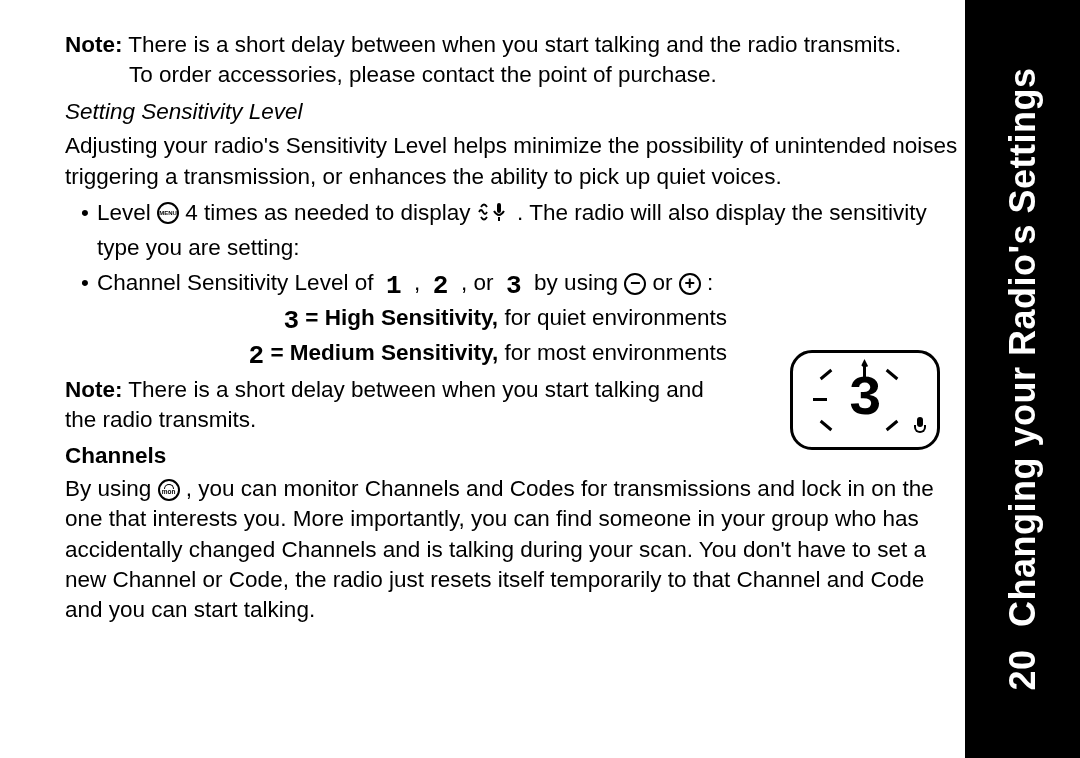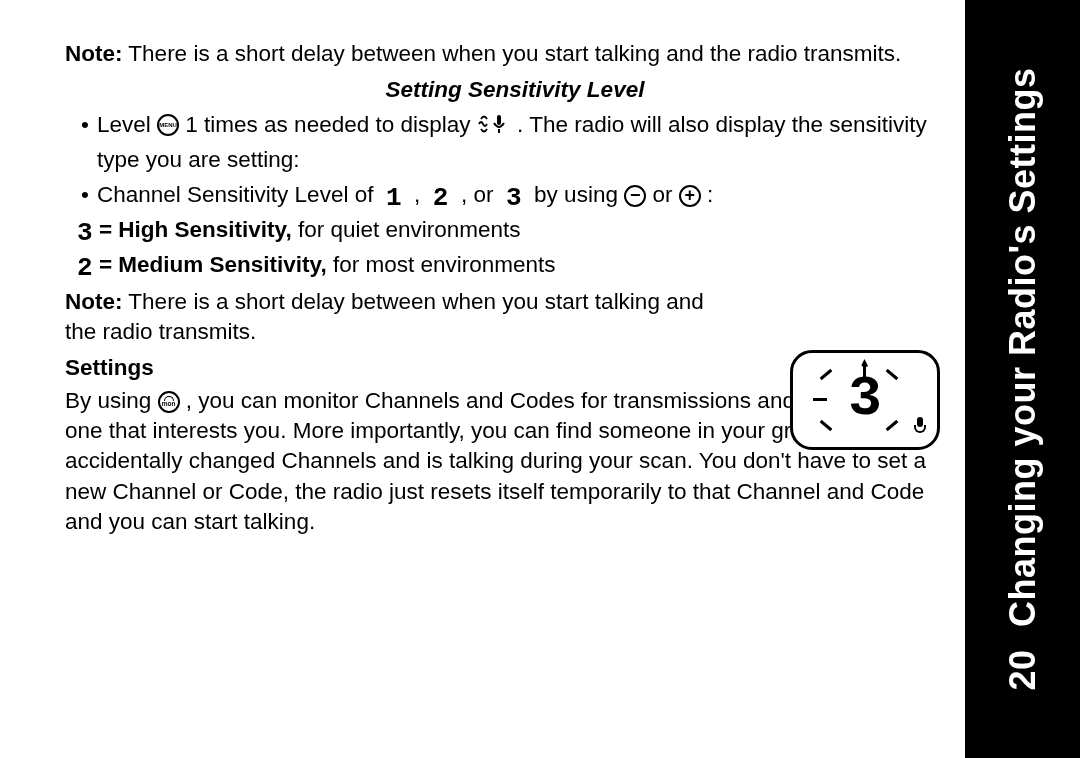--- a/index.html
+++ b/index.html
@@ -39,29 +39,27 @@
     font-size: 36px;
     letter-spacing: 0.5px;
   }
   .sidebar-page {
     margin-right: 12px;
   }
   .content {
     width: 900px;
     font-size: 22.5px;
     line-height: 1.35;
-    margin-top: 9px;
   }
   .para { margin: 0 0 6px 0; }
   .indent { padding-left: 64px; display:block; }
   .section-title {
-    font-weight: 700;
+    font-weight: 400;
     font-style: italic;
     margin: 4px 0 4px 0;
-    text-align: center;
   }
   .section-title2 {
     font-weight: 700;
     margin: 4px 0 2px 0;
   }
   .bold { font-weight: 700; }
   .menu-btn {
     display:inline-block;
     width:22px; height:22px;
     border:2.2px solid #000;
@@ -214,43 +212,45 @@
     padding-left: 16px;
     margin-bottom: 4px;
   }
   ul.bullets li::before {
     content: "•";
     position: absolute;
     left: 0;
     top: 0;
   }
   .defs { margin: 2px 0 6px 12px; }
-  .defs div { margin-bottom: 4px; }
+  .defs div { margin-bottom: 4px; text-align: right; }
   .narrow { max-width: 650px; }
 </style>
 </head>
 <body>
 
 <div class="page">
 
   <div class="content">
 
     <div class="para">
       <span class="bold">Note:</span>
       <span>There is a short delay between when you start talking and the radio transmits.</span>
+      <span class="indent">To order accessories, please contact the point of purchase.</span>
     </div>
 
     <div class="section-title">Setting Sensitivity Level</div>
 
+    <div class="para">Adjusting your radio's Sensitivity Level helps minimize the possibility of unintended noises triggering a transmission, or enhances the ability to pick up quiet voices.</div>
 
     <ul class="bullets">
       <li>
         <span>Level</span>
         <span class="menu-btn"></span>
-        <span>1 times as needed to display</span>
+        <span>4 times as needed to display</span>
         <span class="wave">
           <svg width="34" height="26">
             <path d="M2 13 Q4 9 6 13 Q8 17 10 13" stroke="#000" stroke-width="1.8" fill="none"></path>
             <path d="M4 8 Q7 3 10 8" stroke="#000" stroke-width="1.8" fill="none"></path>
             <path d="M4 18 Q7 23 10 18" stroke="#000" stroke-width="1.8" fill="none"></path>
             <rect x="20" y="4" width="4" height="10" rx="2" fill="#000"></rect>
             <path d="M17 12 Q22 20 27 12" stroke="#000" stroke-width="2" fill="none"></path>
             <line x1="22" y1="18" x2="22" y2="22" stroke="#000" stroke-width="2"></line>
           </svg>
         </span>
@@ -280,21 +280,21 @@
         <span class="seg seg-small">2</span>
         <span class="bold">= Medium Sensitivity,</span><span> for most environments</span>
       </div>
     </div>
 
     <div class="para narrow">
       <span class="bold">Note:</span>
       <span>There is a short delay between when you start talking and the radio transmits.</span>
     </div>
 
-    <div class="section-title2">Settings</div>
+    <div class="section-title2">Channels</div>
 
     <div class="para">
       <span>By using</span>
       <span class="mon-btn"></span>
       <span>, you can monitor Channels and Codes for transmissions and lock in on the one that interests you. More importantly, you can find someone in your group who has accidentally changed Channels and is talking during your scan. You don't have to set a new Channel or Code, the radio just resets itself temporarily to that Channel and Code and you can start talking.</span>
     </div>
 
   </div>
 
   <div class="display-box">

